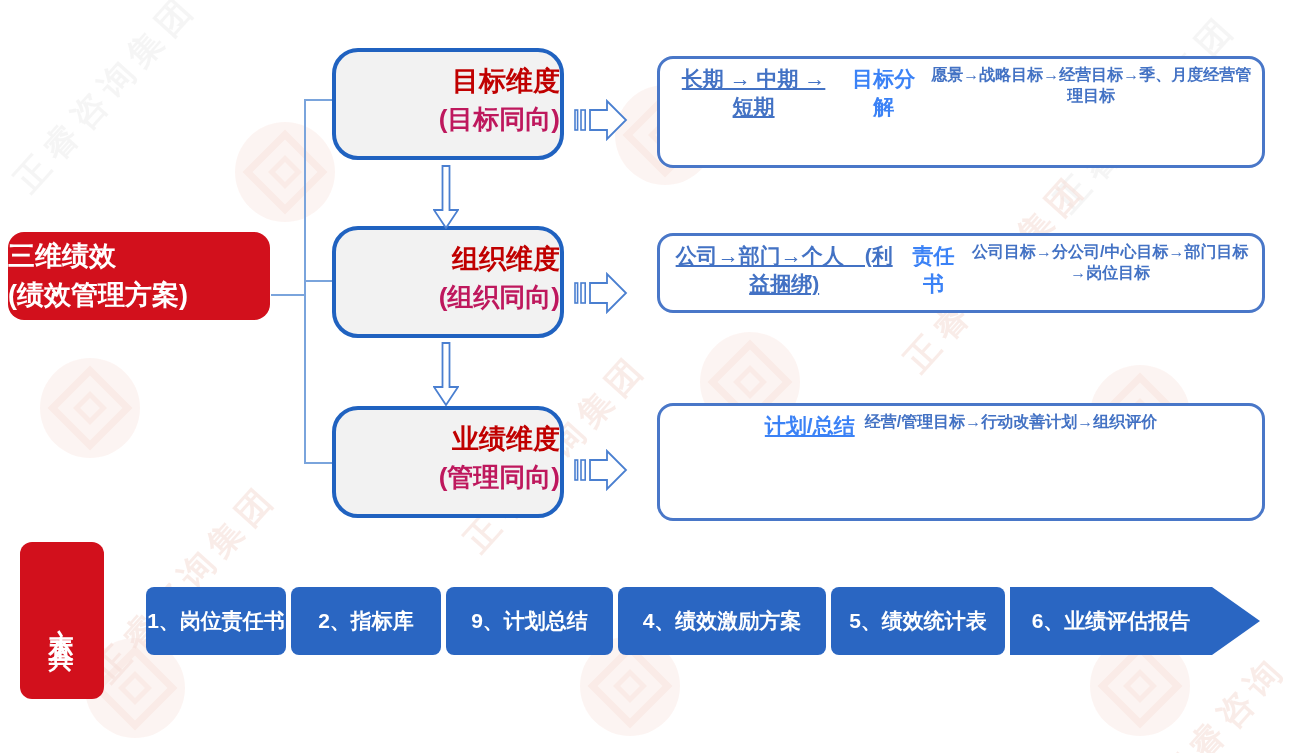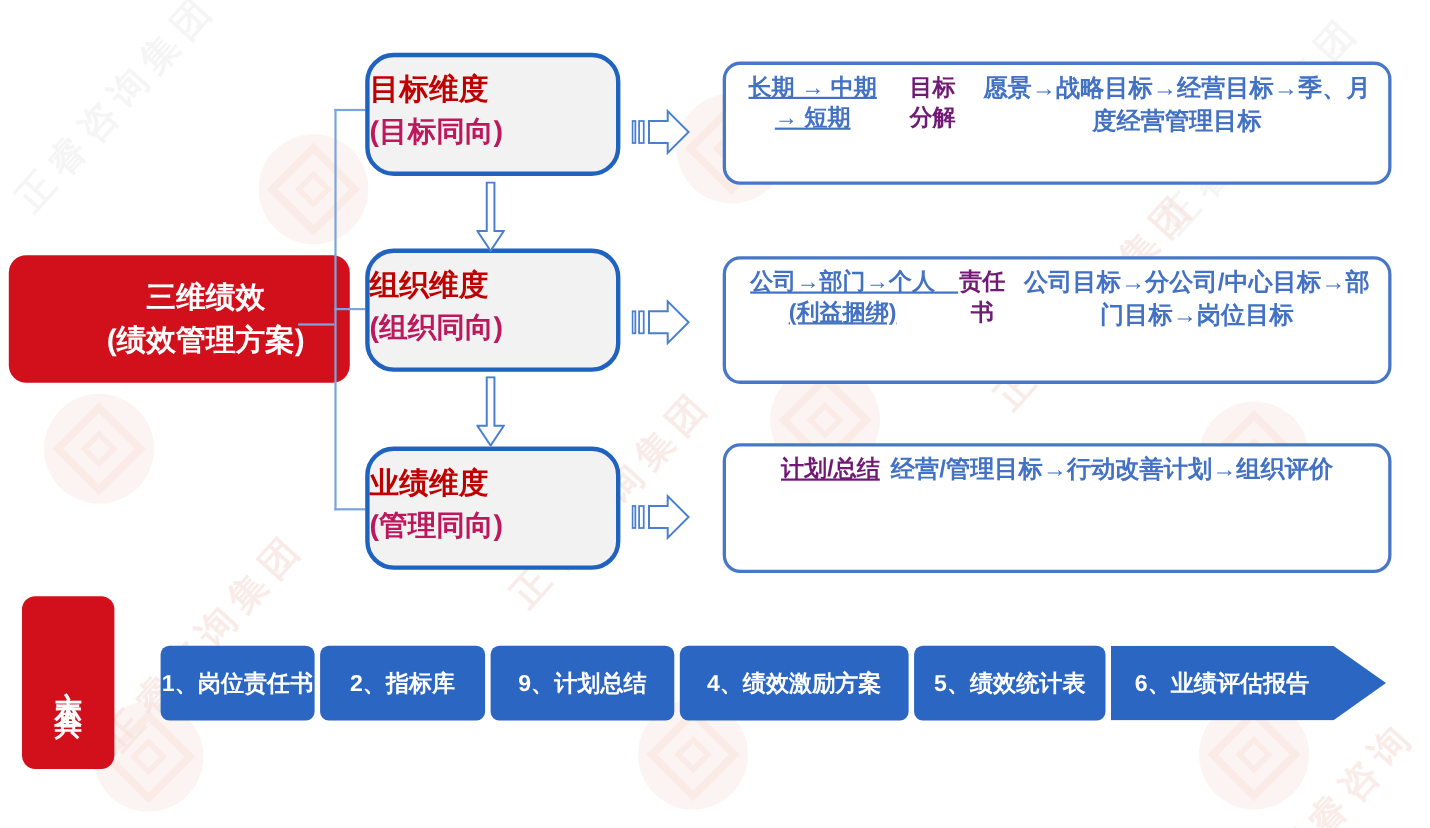--- a/index.html
+++ b/index.html
@@ -12,40 +12,40 @@
     background:#fbece8;opacity:.55;pointer-events:none;}
   .wm-logo::before{content:"";position:absolute;inset:20px;border:7px solid #f6dcd4;
     transform:rotate(45deg);}
   .wm-logo::after{content:"";position:absolute;inset:38px;border:5px solid #f6dcd4;
     transform:rotate(45deg);}
   .wm-text{position:absolute;font-weight:bold;font-size:34px;letter-spacing:8px;
     white-space:nowrap;transform:rotate(-48deg);opacity:.6;pointer-events:none;}
   .wm-pink{color:#f6e0da;}
   .wm-grey{color:#f0f0f0;}
   
-  .root-box{position:absolute;left:8px;top:232px;width:262px;height:116px;
+  .root-box{position:absolute;left:8px;top:232px;width:262px;height:88px;
     background:#D2101C;border-radius:16px;color:#fff;font-weight:bold;font-size:27px;
-    display:flex;flex-direction:column;align-items:center;justify-content:center;
-    line-height:1.45;text-align:center;padding-left:48px;}
+    display:flex;flex-direction:column;align-items:flex-start;justify-content:center;
+    line-height:1.45;text-align:center;}
   
   .conn{position:absolute;background:#7AA4DC;}
   
   .dim-box{position:absolute;left:332px;width:232px;height:112px;background:#f2f2f2;
-    border:4px solid #2062C0;border-radius:26px;box-sizing:border-box;text-align:left;
+    border:4px solid #2062C0;border-radius:26px;box-sizing:border-box;text-align:right;
     padding-top:11px;}
   .dim-title{font-size:27px;font-weight:bold;color:#C00000;line-height:1.4;}
   .dim-sub{font-size:26px;font-weight:bold;color:#be185d;line-height:1.4;}
   
   .detail-box{position:absolute;left:657px;width:608px;background:#fff;
     border:3px solid #4977C8;border-radius:16px;box-sizing:border-box;text-align:center;
     display:flex;justify-content:center;gap:10px;padding:6px 10px;}
   .d-flow{font-size:21px;font-weight:bold;color:#4372C4;text-decoration:underline;}
-  .d-key{font-size:21px;font-weight:bold;color:#701a75;}
+  .d-key{font-size:21px;font-weight:bold;color:#3b82f6;}
   .d-key.u{text-decoration:underline;}
-  .d-cascade{font-size:22px;font-weight:bold;color:#4372C4;}
+  .d-cascade{font-size:16px;font-weight:bold;color:#4372C4;}
   
   .arrow-right{position:absolute;left:574px;width:54px;height:46px;}
   .arrow-down{position:absolute;left:433px;width:26px;height:64px;}
   
   .tools-label{position:absolute;left:20px;top:542px;width:84px;height:157px;
     background:#D2101C;border-radius:12px;color:#fff;font-weight:bold;font-size:25px;
     display:flex;align-items:center;justify-content:center;}
   .tools-label span{writing-mode:vertical-rl;text-orientation:upright;letter-spacing:6px;}
   .tool-bars{position:absolute;left:146px;top:587px;height:68px;display:flex;gap:5px;}
   .tool-bar{background:#2A66C2;color:#fff;font-weight:bold;font-size:21px;
@@ -120,21 +120,21 @@
     <rect x="1" y="13" width="2.6" height="20" fill="#fff" stroke="#4A7FD0" stroke-width="1.6"></rect>
     <rect x="7" y="13" width="4.2" height="20" fill="#fff" stroke="#4A7FD0" stroke-width="1.6"></rect>
     <path d="M16 13 h17 v-9 L52 23 L33 42 v-9 h-17 Z" fill="#fff" stroke="#4A7FD0" stroke-width="1.8"></path>
   </svg>
 
   <div class="detail-box" style="top:56px;height:112px;">
     <div class="d-flow">长期 → 中期 →  短期</div>
     <div class="d-key">目标分解</div>
     <div class="d-cascade">愿景→战略目标→经营目标→季、月度经营管理目标</div>
   </div>
-  <div class="detail-box" style="top:233px;height:116px;">
+  <div class="detail-box" style="top:233px;height:80px;">
     <div class="d-flow">公司→部门→个人　(利益捆绑)</div>
     <div class="d-key">责任书</div>
     <div class="d-cascade">公司目标→分公司/中心目标→部门目标→岗位目标</div>
   </div>
   <div class="detail-box" style="top:403px;height:118px;">
     <div class="d-key u">计划/总结</div>
     <div class="d-cascade">经营/管理目标→行动改善计划→组织评价</div>
   </div>
 
   <div class="tools-label">

